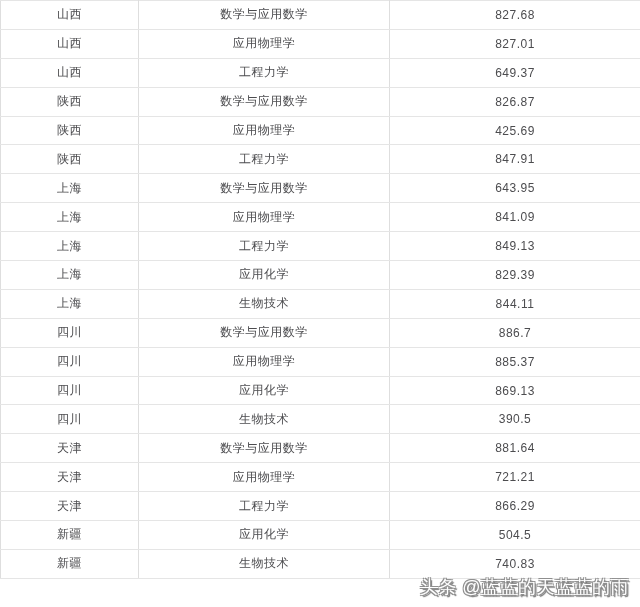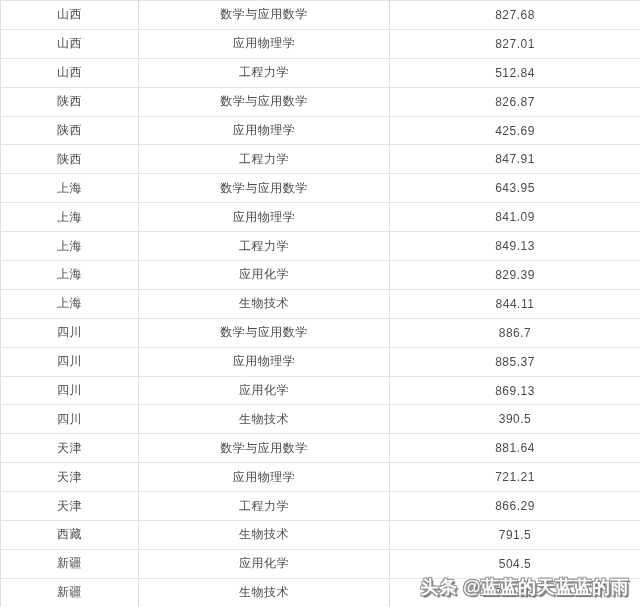--- a/index.html
+++ b/index.html
@@ -32,21 +32,21 @@
     padding: 0;
     letter-spacing: 0.5px;
     overflow: hidden;
     white-space: nowrap;
   }
   .watermark {
     position: absolute;
     right: 11px;
     bottom: 8px;
     font-size: 18px;
-    font-weight: bold;
+    font-weight: normal;
     white-space: nowrap;
     color: #ffffff;
     letter-spacing: 0.5px;
     text-shadow:
       -1px -1px 0 #8f8f8f,
        1px -1px 0 #8f8f8f,
       -1px  1px 0 #8f8f8f,
        1px  1px 0 #8f8f8f,
        2px  2px 1px #6f6f6f;
     pointer-events: none;
@@ -68,21 +68,21 @@
         <td>827.68</td>
       </tr>
       <tr>
         <td>山西</td>
         <td>应用物理学</td>
         <td>827.01</td>
       </tr>
       <tr>
         <td>山西</td>
         <td>工程力学</td>
-        <td>512.84</td>
+        <td>649.37</td>
       </tr>
       <tr>
         <td>陕西</td>
         <td>数学与应用数学</td>
         <td>826.87</td>
       </tr>
       <tr>
         <td>陕西</td>
         <td>应用物理学</td>
         <td>425.69</td>
@@ -146,25 +146,20 @@
         <td>天津</td>
         <td>应用物理学</td>
         <td>721.21</td>
       </tr>
       <tr>
         <td>天津</td>
         <td>工程力学</td>
         <td>866.29</td>
       </tr>
       <tr>
-        <td>西藏</td>
-        <td>生物技术</td>
-        <td>791.5</td>
-      </tr>
-      <tr>
         <td>新疆</td>
         <td>应用化学</td>
         <td>504.5</td>
       </tr>
       <tr>
         <td>新疆</td>
         <td>生物技术</td>
         <td>740.83</td>
       </tr>
     </tbody>

